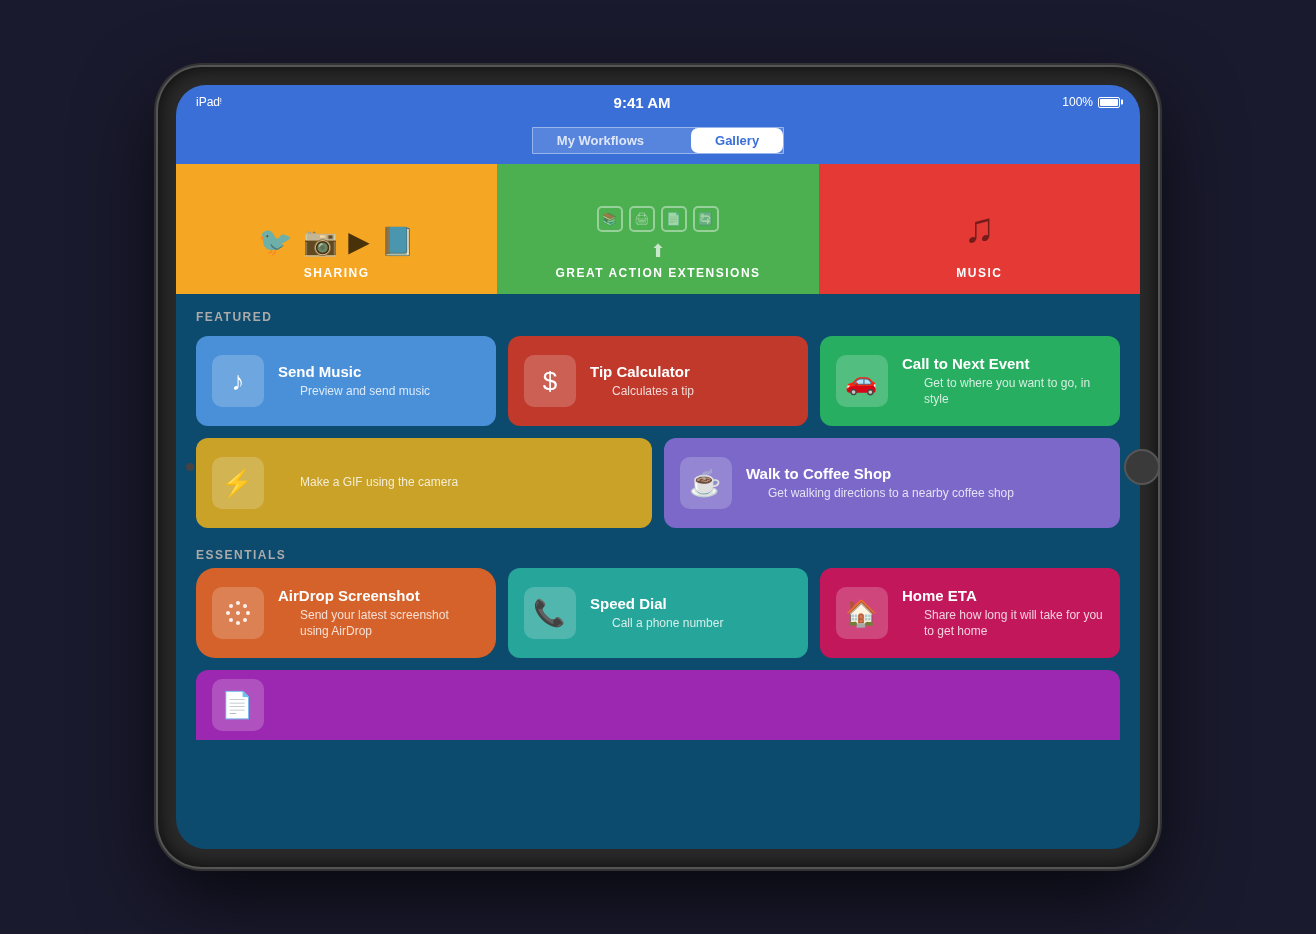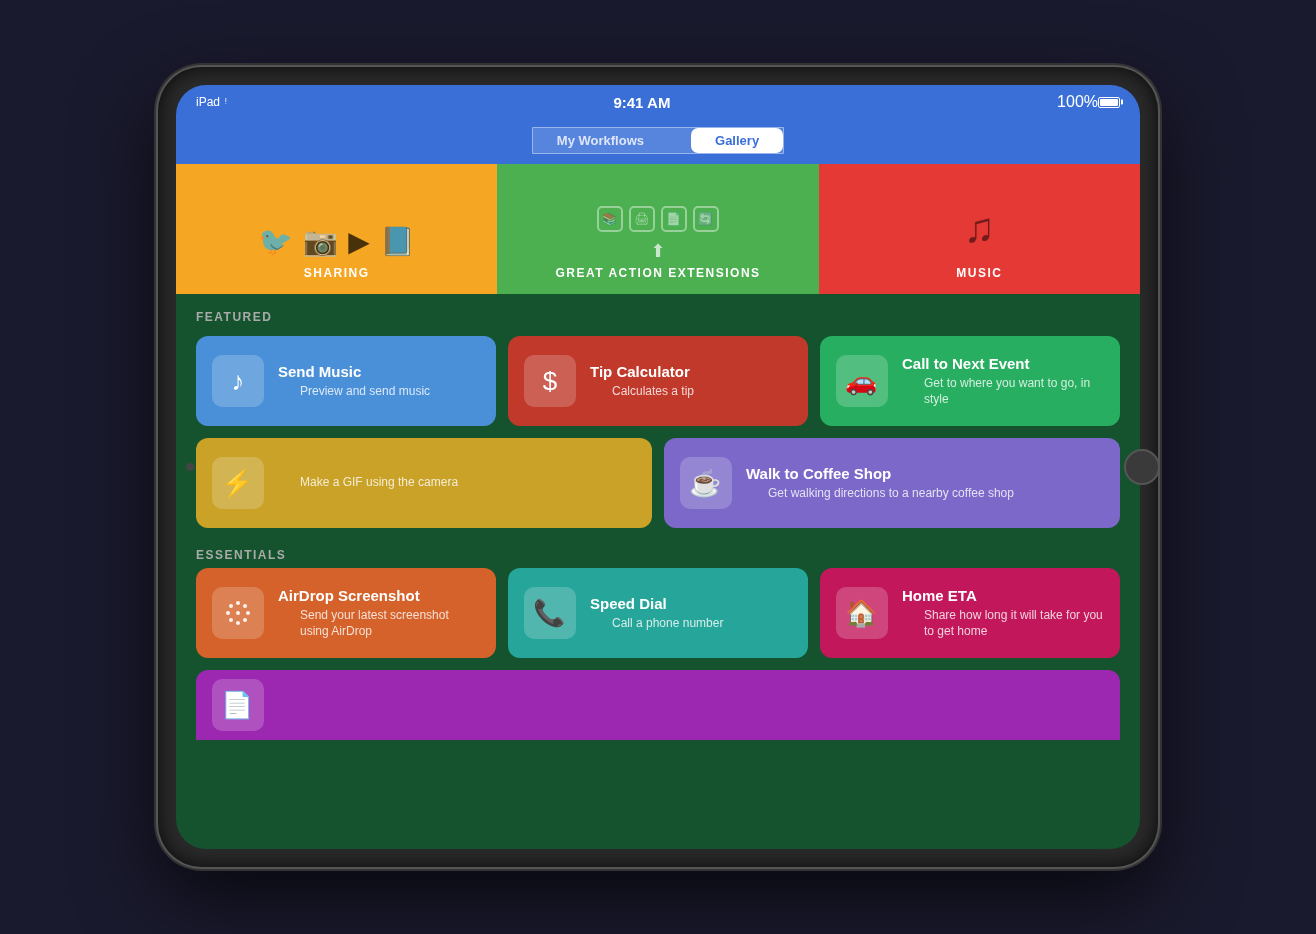--- a/index.html
+++ b/index.html
@@ -40,33 +40,33 @@
       align-items: center;
       padding: 8px 20px;
       flex-shrink: 0;
       height: 34px;
     }
     .status-bar-left {
       font-size: 12px;
       color: white;
       font-weight: 500;
       display: flex;
-      gap: 5px;
     }
     .status-bar-center {
       font-size: 15px;
       color: white;
       font-weight: 600;
     }
     .status-bar-right {
-      font-size: 16px;
+      font-size: 12px;
       color: white;
       font-weight: 500;
       display: flex;
       align-items: center;
+      gap: 5px;
     }
     .wifi-icon { font-size: 11px; }
     .battery-bar {
       display: inline-flex;
       align-items: center;
       gap: 2px;
     }
     .battery-body {
       width: 22px;
       height: 11px;
@@ -183,21 +183,21 @@
       font-size: 18px;
       color: rgba(255,255,255,0.7);
       margin-bottom: 4px;
     }
 
     
     .main-content {
       flex: 1;
       overflow-y: auto;
       padding: 16px 20px;
-      background: #14532d;
+      background: #0c4a6e;
     }
     .section-title {
       font-size: 12px;
       font-weight: 700;
       letter-spacing: 1.5px;
       color: #aaa;
       margin-bottom: 12px;
       text-transform: uppercase;
     }
 
@@ -248,21 +248,21 @@
       line-height: 1.3;
       margin-left: 22px;
     }
 
     
     .card-blue { background: #4a90d9; }
     .card-red { background: #c0392b; }
     .card-green { background: #27ae60; }
     .card-yellow { background: #c9a227; }
     .card-purple { background: #7b68c8; }
-    .card-orange { background: #d4622a; }
+    .card-orange { background: #d4622a; border-radius: 19px; }
     .card-teal { background: #26a69a; }
     .card-pink { background: #c2185b; }
     .card-violet { background: #9c27b0; }
 
     .section-gap { margin-bottom: 6px; }
 
     
     .partial-card {
       border-radius: 12px 12px 0 0;
       padding: 16px;

